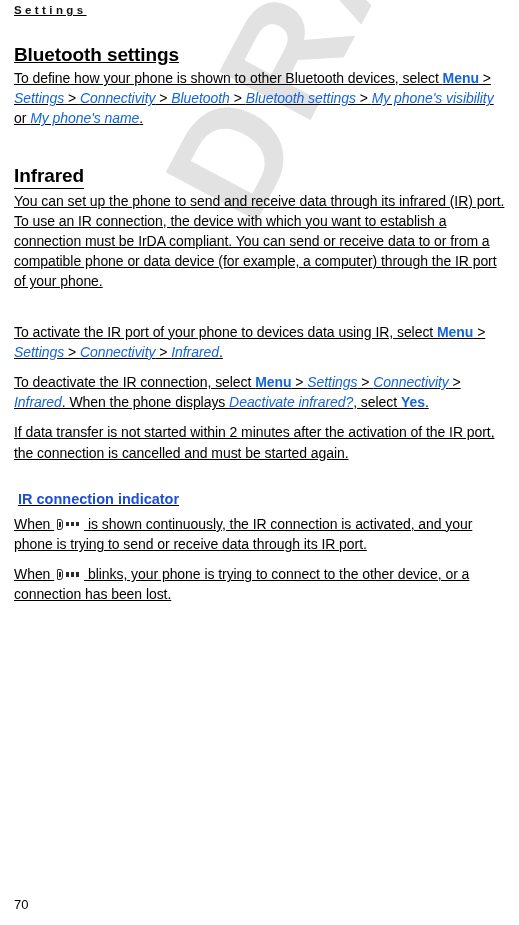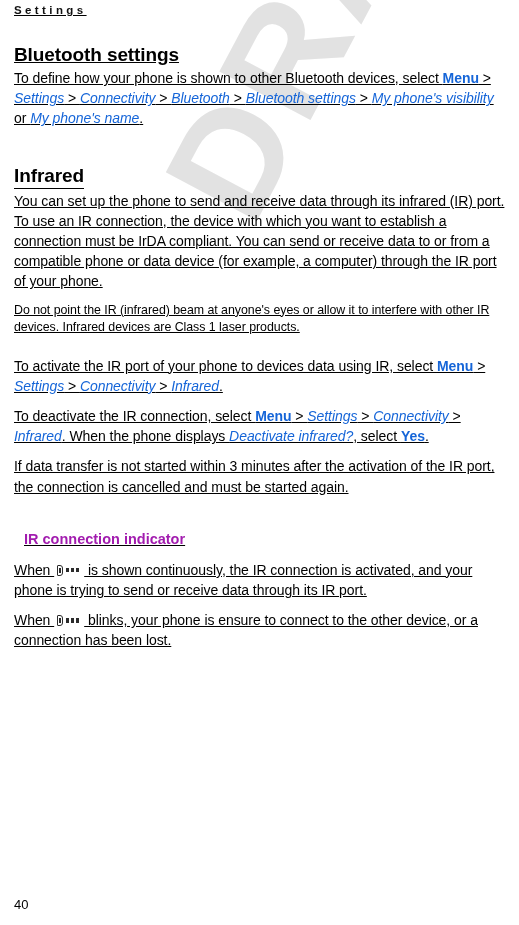--- a/index.html
+++ b/index.html
@@ -81,23 +81,23 @@
     display: inline-block;
     border-bottom: 1.6px solid #000;
     padding-bottom: 1px;
   }
   .ruled-wrap { margin: 0; padding: 0; line-height: 22px; }
 
   h2.sub-title {
     font-size: 14.5px;
     font-weight: bold;
     line-height: 18px;
-    margin: 10px;
-    padding: 0;
-    color: #a21caf;
+    margin: 4px;
+    padding: 0;
+    color: #1d4ed8;
   }
 
   
   p.body {
     font-size: 14px;
     line-height: 20.2px;
     margin: 0;
     padding: 0;
     color: #000;
     letter-spacing: -0.06px;
@@ -209,46 +209,45 @@
     <div class="ruled-wrap">
       <h1 class="sec-title ruled">Infrared</h1>
     </div>
 
     <div class="gap-tight"></div>
 
     <p class="body">You can set up the phone to send and receive data through its infrared (IR) port. To use an IR connection, the device with which you want to establish a connection must be IrDA compliant. You can send or receive data to or from a compatible phone or data device (for example, a computer) through the IR port of your phone.</p>
 
     <div class="gap-para"></div>
 
-    <p class="note">Do not point the IR (infrared) beam at anyone's eyes or allow it to interfere with other IR devices. Infrared devices are Class 1 laser products.</p>
 
     <div class="gap-para"></div>
 
 
     <div class="gap-para"></div>
 
     <p class="body"><span>To activate the IR port of your phone to devices data using IR, select </span><span class="ui-bold">Menu</span><span class="gt"> &gt; </span><span class="ui-ital">Settings</span><span class="gt"> &gt; </span><span class="ui-ital">Connectivity</span><span class="gt"> &gt; </span><span class="ui-ital">Infrared</span><span>.</span></p>
 
     <div class="gap-para"></div>
 
     <p class="body"><span>To deactivate the IR connection, select </span><span class="ui-bold">Menu</span><span class="gt"> &gt; </span><span class="ui-ital">Settings</span><span class="gt"> &gt; </span><span class="ui-ital">Connectivity</span><span class="gt"> &gt; </span><span class="ui-ital">Infrared</span><span>. When the phone displays </span><span class="ui-ital">Deactivate infrared?</span><span>, select </span><span class="ui-bold">Yes</span><span>.</span></p>
 
     <div class="gap-para"></div>
 
-    <p class="body">If data transfer is not started within 3 minutes after the activation of the IR port, the connection is cancelled and must be started again.</p>
+    <p class="body">If data transfer is not started within 2 minutes after the activation of the IR port, the connection is cancelled and must be started again.</p>
 
     <div class="gap-sub"></div>
 
     <h2 class="sub-title">IR connection indicator</h2>
 
     <div class="gap-tight"></div>
 
     <p class="body"><span>When </span><span class="ir-icon"><span class="port"></span><span class="beam b1"></span><span class="beam b2"></span><span class="beam b3"></span></span><span> is shown continuously, the IR connection is activated, and your phone is trying to send or receive data through its IR port.</span></p>
 
     <div class="gap-para"></div>
 
-    <p class="body"><span>When </span><span class="ir-icon"><span class="port"></span><span class="beam b1"></span><span class="beam b2"></span><span class="beam b3"></span></span><span> blinks, your phone is ensure to connect to the other device, or a connection has been lost.</span></p>
+    <p class="body"><span>When </span><span class="ir-icon"><span class="port"></span><span class="beam b1"></span><span class="beam b2"></span><span class="beam b3"></span></span><span> blinks, your phone is trying to connect to the other device, or a connection has been lost.</span></p>
 
   </div>
 
-  <div class="folio">40</div>
+  <div class="folio">70</div>
 
 </div>
 
 </body></html>

